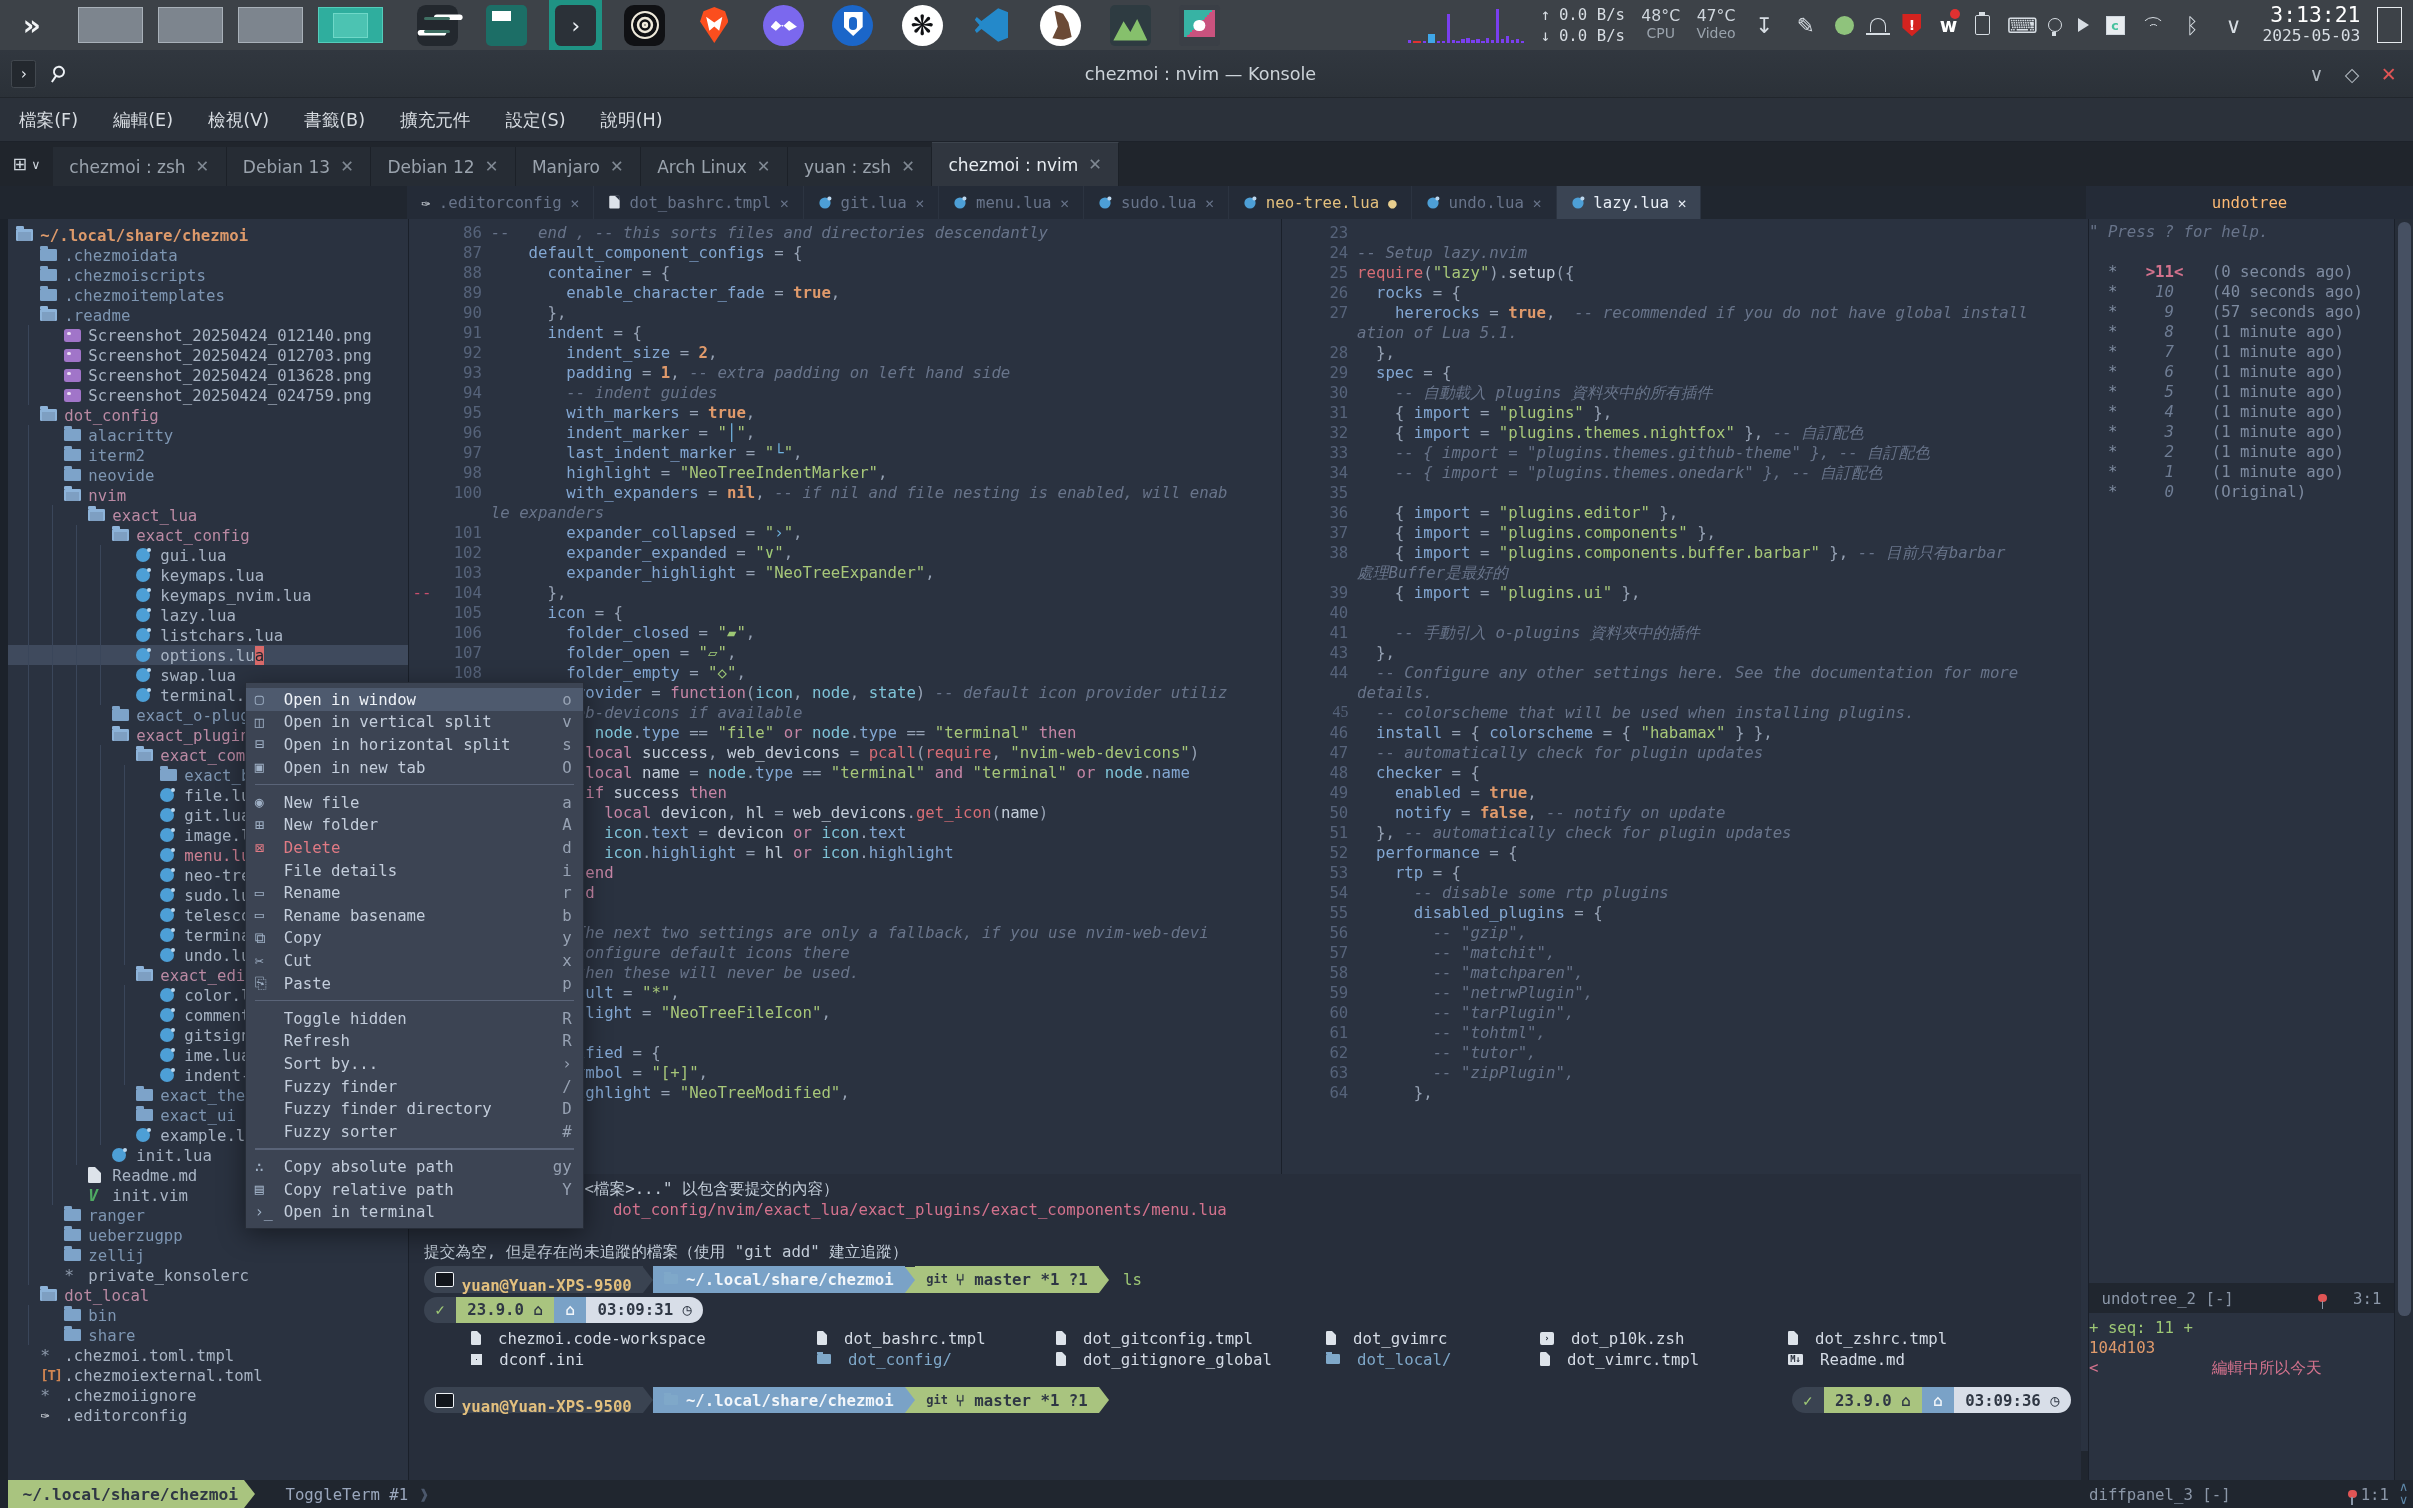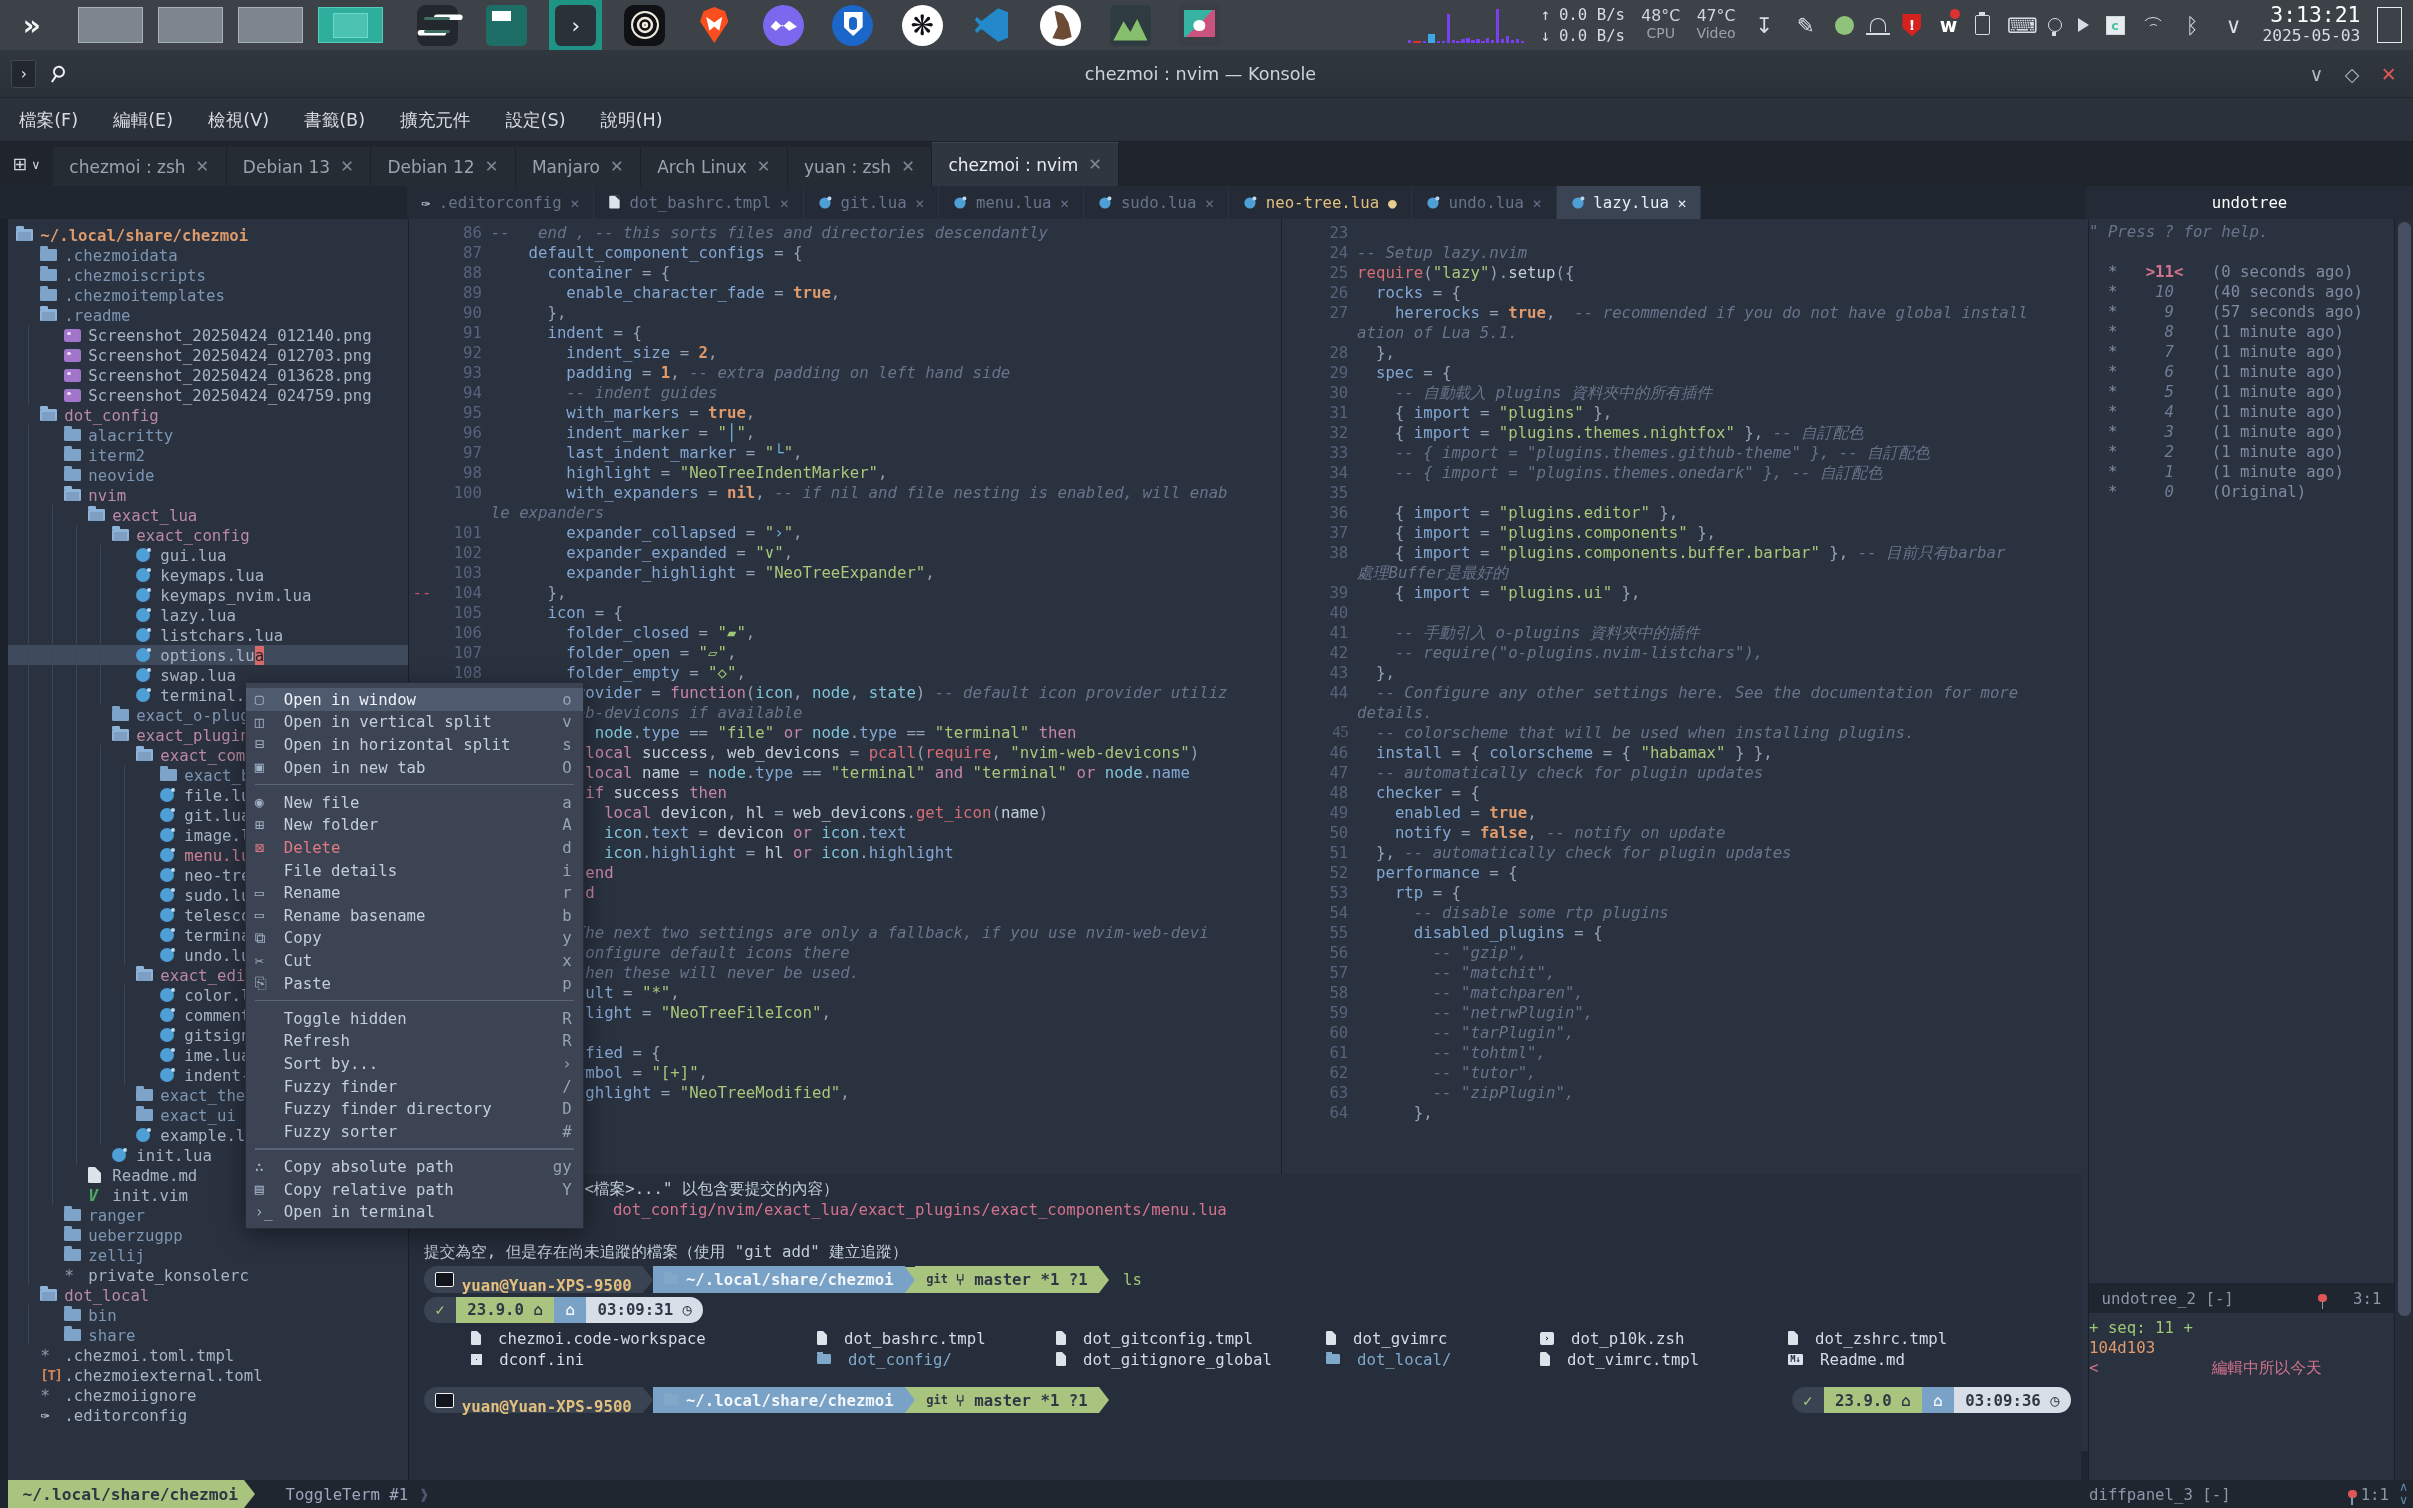--- a/index.html
+++ b/index.html
@@ -112,21 +112,21 @@
   
   .nvim{position:absolute;left:0;top:136px;width:2413px;height:1322px;background:#2a3240;}
   .bufferline{position:absolute;left:0;top:0;width:2413px;height:33px;background:#20262f;display:flex;}
   .bl-spacer{width:407px;}
   .bl-tab{display:flex;align-items:center;gap:8.8px;padding:0 14px;font:15.7px "DejaVu Sans Mono",monospace;
           color:#68748a;border-right:0.6px solid #2c3441;background:#242b37;}
   .bl-tab.active{background:#3a4453;color:#e8eef6;}
   .bl-tab.modified{color:#e3c07e;}
   .bl-tab .x{font-size:14.5px;}
   .bl-right{margin-left:auto;width:327px;display:flex;align-items:center;justify-content:center;
-            color:#ffffff;font:15.7px "DejaVu Sans Mono",monospace;background:#242b37;}
+            color:#fdba74;font:15.7px "DejaVu Sans Mono",monospace;background:#242b37;}
 
   .main{position:absolute;left:0;top:33px;width:2413px;height:1262px;display:flex;}
   .win-edge{width:7.5px;background:#1c222b;}
   .neotree{width:400px;background:#2a3240;overflow:hidden;padding-top:6.3px;position:relative;}
   .vsep{width:1.3px;background:#1a202a;}
   .trow{height:20px;display:flex;align-items:center;padding-left:8.8px;font:15.7px "DejaVu Sans Mono",monospace;
         color:#a8b4c4;white-space:nowrap;}
   .trow.sel{background:#3f4a5d;}
   .tg{width:24px;height:20px;flex:none;position:relative;}
   .tg.line::before{content:'';position:absolute;left:11.3px;top:0;bottom:0;border-left:1.3px solid #3a465a;}
@@ -1116,21 +1116,20 @@
             <div class="cline"><span class="gut" style="width: 75px;"><span class="sgn"></span><span class="num">33</span></span><span><span class="tk-p">    </span><span class="tk-c">-- { import = "plugins.themes.github-theme" }, -- 自訂配色</span></span></div>
             <div class="cline"><span class="gut" style="width: 75px;"><span class="sgn"></span><span class="num">34</span></span><span><span class="tk-p">    </span><span class="tk-c">-- { import = "plugins.themes.onedark" }, -- 自訂配色</span></span></div>
             <div class="cline"><span class="gut" style="width: 75px;"><span class="sgn"></span><span class="num">35</span></span><span></span></div>
             <div class="cline"><span class="gut" style="width: 75px;"><span class="sgn"></span><span class="num">36</span></span><span><span class="tk-p">    { </span><span class="tk-f">import</span><span class="tk-p"> = </span><span class="tk-s">"plugins.editor"</span><span class="tk-p"> },</span></span></div>
             <div class="cline"><span class="gut" style="width: 75px;"><span class="sgn"></span><span class="num">37</span></span><span><span class="tk-p">    { </span><span class="tk-f">import</span><span class="tk-p"> = </span><span class="tk-s">"plugins.components"</span><span class="tk-p"> },</span></span></div>
             <div class="cline"><span class="gut" style="width: 75px;"><span class="sgn"></span><span class="num">38</span></span><span><span class="tk-p">    { </span><span class="tk-f">import</span><span class="tk-p"> = </span><span class="tk-s">"plugins.components.buffer.barbar"</span><span class="tk-p"> }, </span><span class="tk-c">-- 目前只有barbar</span></span></div>
             <div class="cline"><span class="gut" style="width: 75px;"><span class="sgn"></span><span class="num"></span></span><span><span class="tk-c">處理Buffer是最好的</span></span></div>
             <div class="cline"><span class="gut" style="width: 75px; gap: 7px;"><span class="sgn"></span><span class="num">39</span></span><span><span class="tk-p">    { </span><span class="tk-f">import</span><span class="tk-p"> = </span><span class="tk-s">"plugins.ui"</span><span class="tk-p"> },</span></span></div>
             <div class="cline"><span class="gut" style="width: 75px;"><span class="sgn"></span><span class="num">40</span></span><span></span></div>
             <div class="cline"><span class="gut" style="width: 75px;"><span class="sgn"></span><span class="num">41</span></span><span><span class="tk-p">    </span><span class="tk-c">-- 手動引入 o-plugins 資料夾中的插件</span></span></div>
-            <div class="cline"><span class="gut" style="width: 75px;"><span class="sgn"></span><span class="num">42</span></span><span><span class="tk-p">    </span><span class="tk-c">-- require("o-plugins.nvim-listchars"),</span></span></div>
             <div class="cline"><span class="gut" style="width: 75px;"><span class="sgn"></span><span class="num">43</span></span><span><span class="tk-p">  },</span></span></div>
             <div class="cline"><span class="gut" style="width: 75px;"><span class="sgn"></span><span class="num">44</span></span><span><span class="tk-p">  </span><span class="tk-c">-- Configure any other settings here. See the documentation for more</span></span></div>
             <div class="cline"><span class="gut" style="width: 75px;"><span class="sgn"></span><span class="num"></span></span><span><span class="tk-c">details.</span></span></div>
             <div class="cline"><span class="gut" style="width: 75px; font-family: Liberation Serif, serif;"><span class="sgn"></span><span class="num">45</span></span><span><span class="tk-p">  </span><span class="tk-c">-- colorscheme that will be used when installing plugins.</span></span></div>
             <div class="cline"><span class="gut" style="width: 75px;"><span class="sgn"></span><span class="num">46</span></span><span><span class="tk-p">  </span><span class="tk-f">install</span><span class="tk-p"> = { </span><span class="tk-f">colorscheme</span><span class="tk-p"> = { </span><span class="tk-s">"habamax"</span><span class="tk-p"> } },</span></span></div>
             <div class="cline"><span class="gut" style="width: 75px;"><span class="sgn"></span><span class="num">47</span></span><span><span class="tk-p">  </span><span class="tk-c">-- automatically check for plugin updates</span></span></div>
             <div class="cline"><span class="gut" style="width: 75px;"><span class="sgn"></span><span class="num">48</span></span><span><span class="tk-p">  </span><span class="tk-f">checker</span><span class="tk-p"> = {</span></span></div>
             <div class="cline"><span class="gut" style="width: 75px;"><span class="sgn"></span><span class="num">49</span></span><span><span class="tk-p">    </span><span class="tk-f">enabled</span><span class="tk-p"> = </span><span class="tk-n2">true</span><span class="tk-p">,</span></span></div>
             <div class="cline"><span class="gut" style="width: 75px;"><span class="sgn"></span><span class="num">50</span></span><span><span class="tk-p">    </span><span class="tk-f">notify</span><span class="tk-p"> = </span><span class="tk-n2">false</span><span class="tk-p">, </span><span class="tk-c">-- notify on update</span></span></div>
             <div class="cline"><span class="gut" style="width: 75px;"><span class="sgn"></span><span class="num">51</span></span><span><span class="tk-p">  }, </span><span class="tk-c">-- automatically check for plugin updates</span></span></div>

